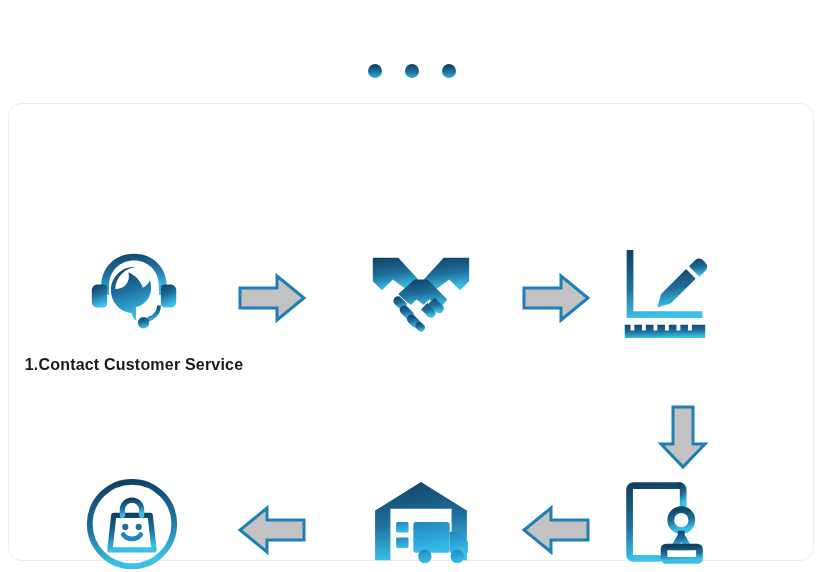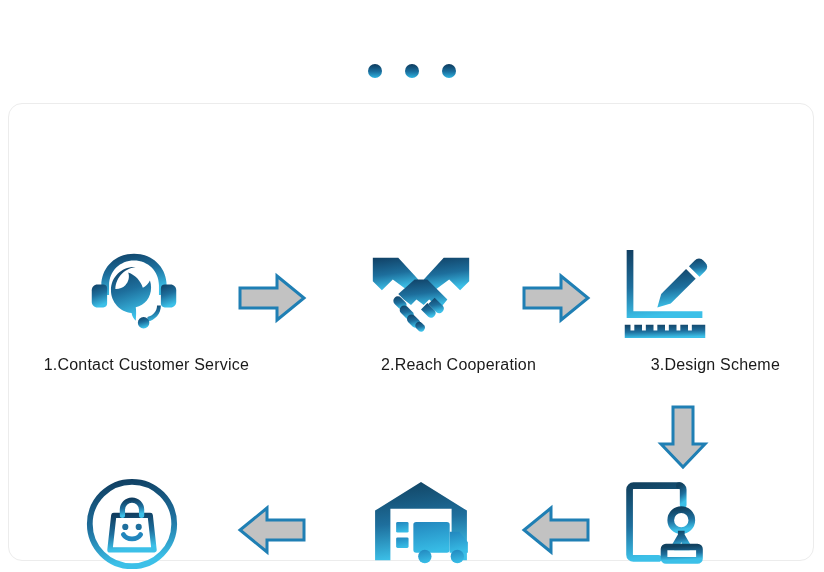--- a/index.html
+++ b/index.html
@@ -27,21 +27,21 @@
     background:linear-gradient(180deg,#0d3a5c 0%,#1a6f9e 55%,#2fb4e0 100%);
   }
 
   .card{
     position:absolute;left:8px;top:103px;width:806px;height:458px;
     background:#ffffff;border:1px solid #ececec;border-radius:14px;
     box-sizing:border-box;
   }
 
   .step{
-    position:absolute;width:230px;text-align:right;
+    position:absolute;width:230px;text-align:center;font-weight:bold;
   }
   .step .iconwrap{
     height:100px;display:flex;align-items:center;justify-content:center;
   }
   .step .caption{
     margin-top:12px;font-size:16px;color:#1a1a1a;white-space:nowrap;
     letter-spacing:0.2px;
   }
 
   
@@ -121,21 +121,20 @@
             <path d="M48 30 L62 30 L84 52 L76 62 L64 52 L58 58 L50 52 L44 58 L36 52 L30 46 Z"></path>
             <path d="M26 50 a5 5 0 0 1 7 0 l5 5 a5 5 0 0 1 -7 7 l-5 -5 a5 5 0 0 1 0 -7z"></path>
             <path d="M33 60 a5 5 0 0 1 7 0 l6 6 a5 5 0 0 1 -7 7 l-6 -6 a5 5 0 0 1 0 -7z"></path>
             <path d="M41 70 a5 5 0 0 1 7 0 l5 5 a5 5 0 0 1 -7 7 l-5 -5 a5 5 0 0 1 0 -7z"></path>
             <path d="M50 78 a4.5 4.5 0 0 1 6 0 l3 3 a4.5 4.5 0 0 1 -6 6 l-3 -3 a4.5 4.5 0 0 1 0 -6z"></path>
             <path d="M62 56 l8 8 a5 5 0 0 1 -7 7 l-8 -8z"></path>
             <path d="M70 50 l9 9 a5 5 0 0 1 -7 7 l-9 -9z"></path>
           </g>
         </svg>
       </div>
-      <div class="caption">2.Reach Cooperation</div>
     </div>
 
     <div class="arrow a2">
       <svg width="70" height="52" viewBox="0 0 70 52">
         <path d="M3 16 H40 V4 L67 26 L40 48 V36 H3 Z" fill="#c2c2c2" stroke="#1f7fb4" stroke-width="3" stroke-linejoin="miter"></path>
       </svg>
     </div>
 
     <div class="step s3">
       <div class="iconwrap">
@@ -148,21 +147,20 @@
             </linearGradient>
           </defs>
           <g fill="url(#g3)">
             <path d="M10 2 h7 v64 h72 v7 H10 Z"></path>
             <path d="M46 48 L72 22 l10 10 l-26 26 l-14 4 z"></path>
             <path d="M75 19 l6 -6 a6 6 0 0 1 9 0 l2 2 a6 6 0 0 1 0 9 l-6 6 z"></path>
             <path d="M8 80 h84 v14 H8 Z M14 80 v6 h4 v-6z M26 80 v6 h4 v-6z M38 80 v6 h4 v-6z M50 80 v6 h4 v-6z M62 80 v6 h4 v-6z M74 80 v6 h4 v-6z" fill-rule="evenodd"></path>
           </g>
         </svg>
       </div>
-      <div class="caption">3.Design Scheme</div>
     </div>
 
     <div class="arrow a3">
       <svg width="52" height="66" viewBox="0 0 52 66">
         <path d="M16 3 H36 V40 H48 L26 63 L4 40 H16 Z" fill="#c2c2c2" stroke="#1f7fb4" stroke-width="3" stroke-linejoin="miter"></path>
       </svg>
     </div>
 
     <div class="step s4">
       <div class="iconwrap">

